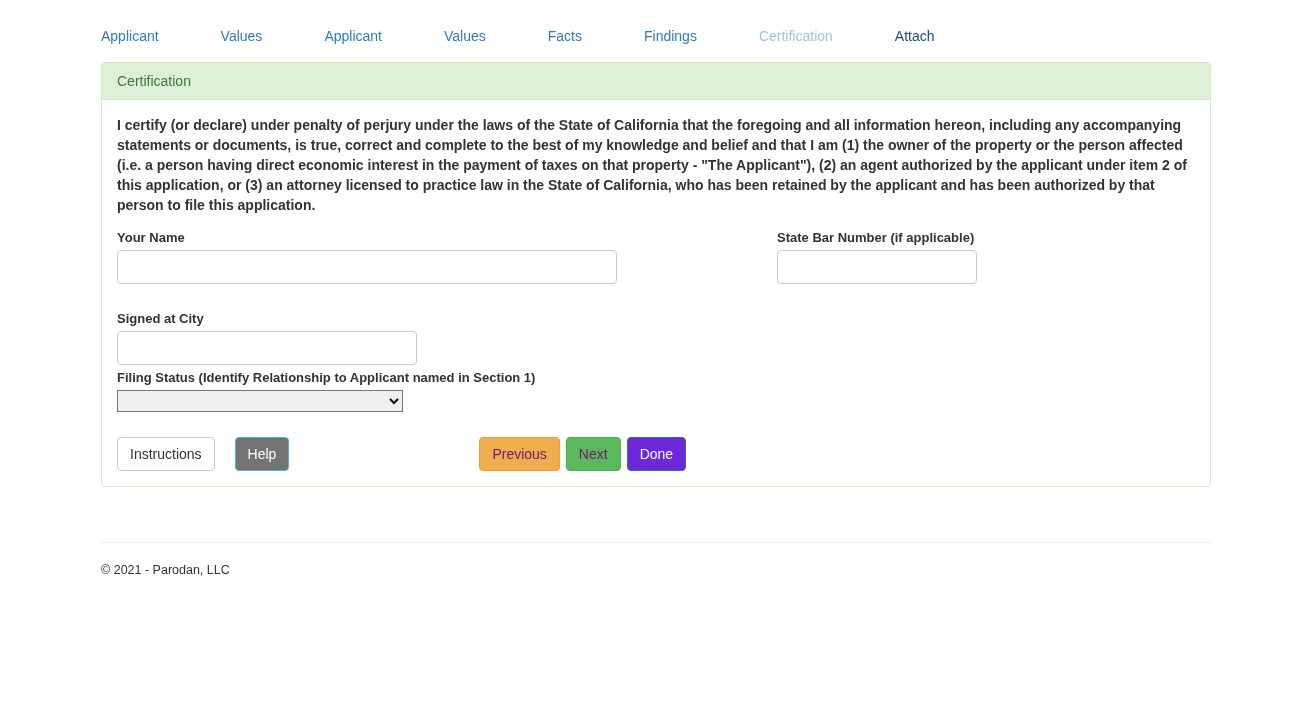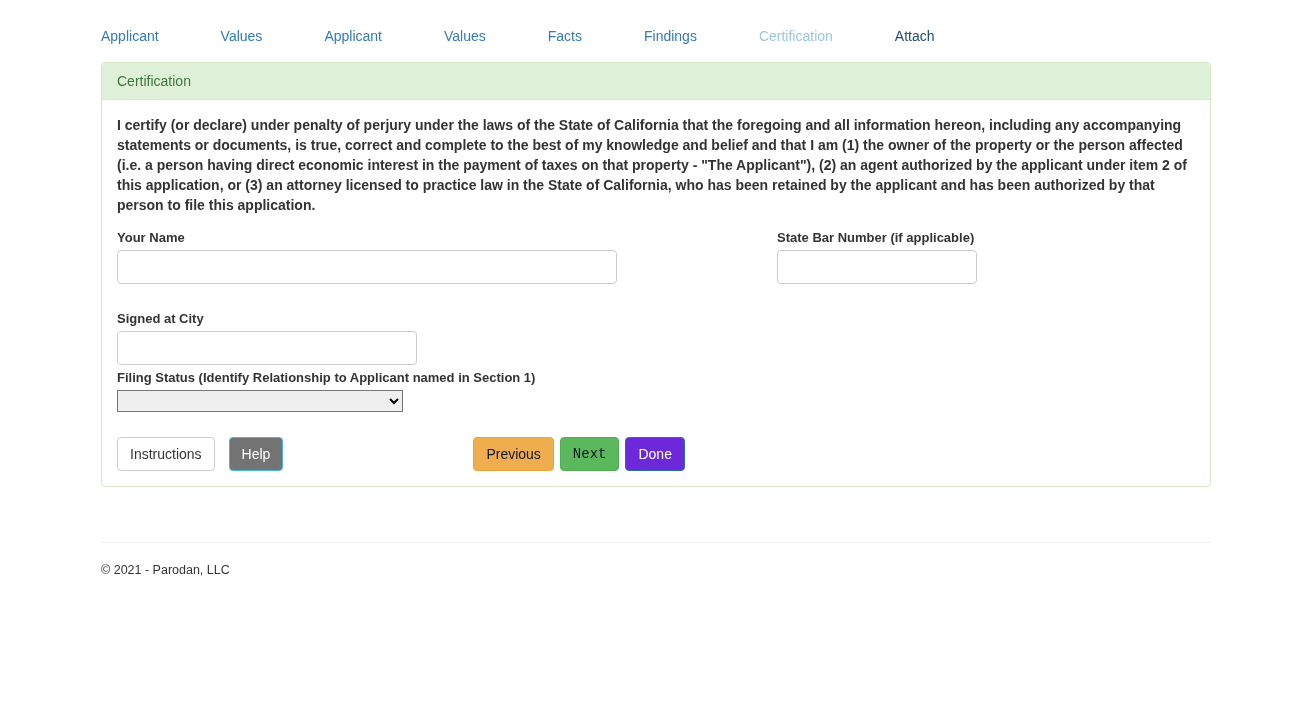--- a/index.html
+++ b/index.html
@@ -112,44 +112,43 @@
     color: #333;
     background-color: #fff;
     border-color: #ccc;
   }
   .btn-info {
     color: #fff;
     background-color: #737373;
     border-color: #46b8da;
   }
   .btn-warning {
-    color: #0f172a;
+    color: #701a75;
     background-color: #f0ad4e;
     border-color: #eea236;
     text-align: right;
   }
   .btn-success {
-    color: #0f172a;
+    color: #701a75;
     background-color: #5cb85c;
     border-color: #4cae4c;
-    font-family: Liberation Mono, monospace;
   }
   .btn-primary {
     color: #fff;
     background-color: #6d28d9;
     border-color: #2e6da4;
   }
   .button-row {
     margin-top: 25px;
     display: flex;
     align-items: center;
   }
   .button-row .left-group {
     display: flex;
-    gap: 14px;
+    gap: 20px;
   }
   .button-row .right-group {
     display: flex;
     gap: 6px;
     margin-left: 190px;
   }
   hr {
     border: none;
     border-top: 1px solid #eee;
     margin: 55px 0 20px 0;

